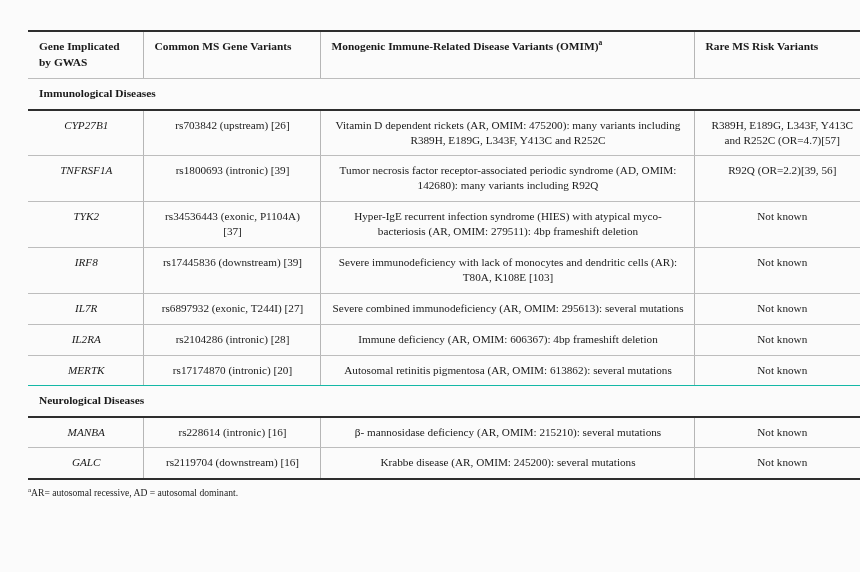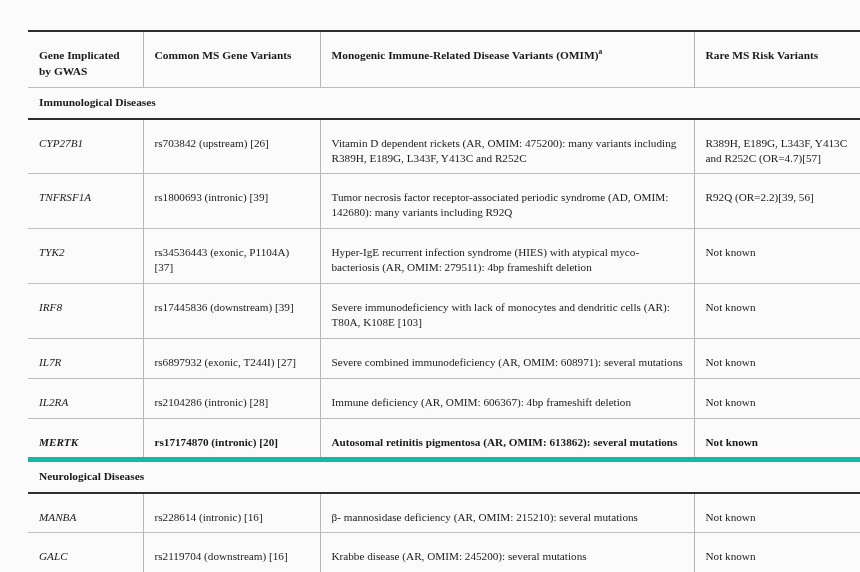--- a/index.html
+++ b/index.html
@@ -36,21 +36,21 @@
     background: #fbfbfb;
   }
   table.gtbl col.c1 { width: 115px; }
   table.gtbl col.c2 { width: 177px; }
   table.gtbl col.c3 { width: 374px; }
   table.gtbl col.c4 { width: 174px; }
 
   table.gtbl td, table.gtbl th {
     vertical-align: top;
     text-align: left;
-    padding: 16px 9px 8px 11px;
+    padding: 7px 9px 8px 11px;
     border-right: 1px solid #b6b6b6;
     background: #fbfbfb;
   }
   table.gtbl td:last-child, table.gtbl th:last-child {
     border-right: none;
   }
 
   
   thead th {
     font-weight: bold;
@@ -73,24 +73,24 @@
     font-size: 11.4px;
     border-right: none;
     border-bottom: 2.6px solid #2e2e2e;
     padding-top: 7px;
     padding-bottom: 7px;
   }
 
   
   tr.data td {
     border-bottom: 1px solid #bdbdbd;
+    text-align: center;
   }
   tr.data.last-of-section td {
-    border-bottom: 5px solid #14b8a6;
-    font-weight: bold;
+    border-bottom: 1px solid #14b8a6;
   }
   tr.data.table-end td {
     border-bottom: 2.6px solid #2e2e2e;
   }
   td.gene {
     font-style: italic;
     white-space: nowrap;
   }
   .footnote {
     position: absolute;
@@ -153,21 +153,21 @@
         </tr>
         <tr class="data">
           <td class="gene">IRF8</td>
           <td>rs17445836 (downstream) [39]</td>
           <td>Severe immunodeficiency with lack of monocytes and dendritic cells (AR): T80A, K108E [103]</td>
           <td>Not known</td>
         </tr>
         <tr class="data">
           <td class="gene">IL7R</td>
           <td>rs6897932 (exonic, T244I) [27]</td>
-          <td>Severe combined immunodeficiency (AR, OMIM: 608971): several mutations</td>
+          <td>Severe combined immunodeficiency (AR, OMIM: 295613): several mutations</td>
           <td>Not known</td>
         </tr>
         <tr class="data">
           <td class="gene">IL2RA</td>
           <td>rs2104286 (intronic) [28]</td>
           <td>Immune deficiency (AR, OMIM: 606367): 4bp frameshift deletion</td>
           <td>Not known</td>
         </tr>
         <tr class="data last-of-section">
           <td class="gene">MERTK</td>
@@ -190,14 +190,17 @@
           <td class="gene">GALC</td>
           <td>rs2119704 (downstream) [16]</td>
           <td>Krabbe disease (AR, OMIM: 245200): several mutations</td>
           <td>Not known</td>
         </tr>
 
       </tbody>
     </table>
   </div>
 
+  <div class="footnote">
+    <sup>a</sup><span>AR= autosomal recessive, AD = autosomal dominant.</span>
+  </div>
 
 </div>
 
 </body></html>

